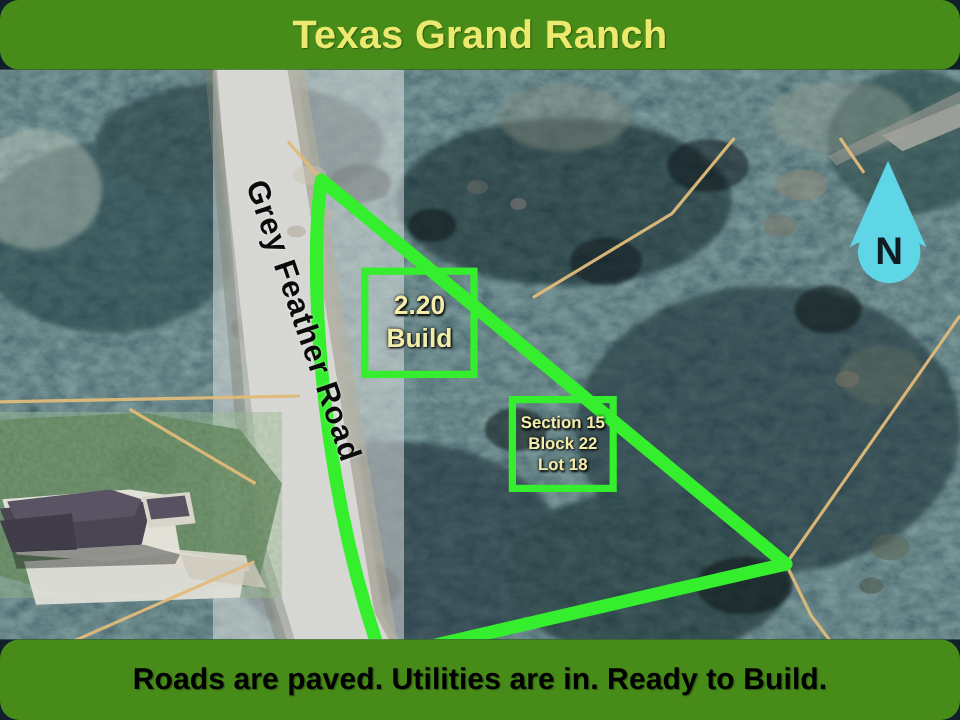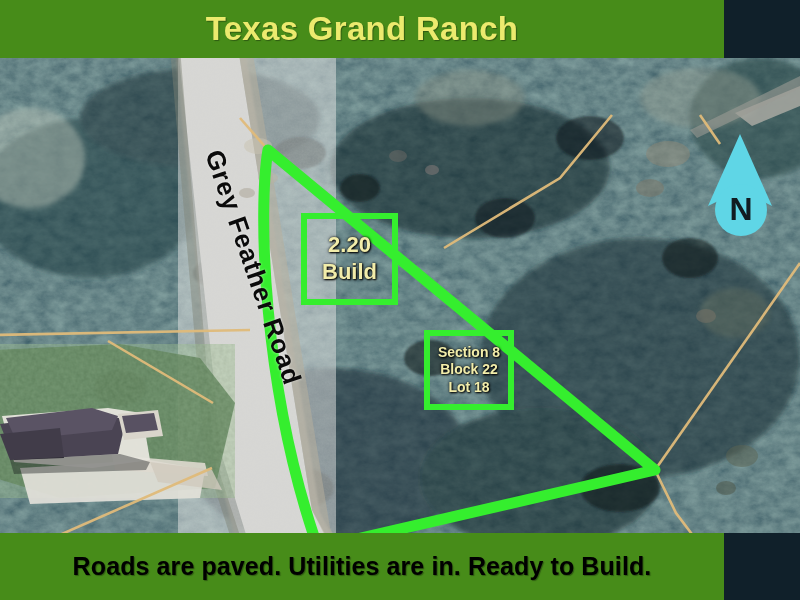--- a/index.html
+++ b/index.html
@@ -7,24 +7,25 @@
 
   #page{
     position:relative;
     width:800px;height:600px;
     overflow:hidden;
     background:#10202a;
   }
 
   
   .banner{
-    position:absolute;left:0;width:724px;
+    position:absolute;left:0;width:800px;
     background:#478c19;
     display:flex;align-items:center;justify-content:center;
     z-index:60;
+    border-radius:16px;
   }
   #header-banner{top:0;height:58px;}
   #footer-banner{top:533px;height:67px;}
 
   #header-title{
     color:#ecea6e;
     font-size:33px;
     font-weight:bold;
     letter-spacing:.3px;
     text-shadow:1px 1px 1px rgba(0,0,0,.35);
@@ -56,21 +57,21 @@
     border:6px solid #35ee2e;
     box-sizing:border-box;
     display:flex;flex-direction:column;
     align-items:center;justify-content:center;
     color:#f2edaa;
     font-weight:bold;
     text-shadow:1px 1px 2px #000, 0 0 3px #000;
     line-height:1.22;
   }
   #acreage-box{
-    left:301px;top:155px;width:97px;height:92px;
+    left:301px;top:165px;width:97px;height:92px;
     font-size:22px;
   }
   #parcel-box{
     left:424px;top:272px;width:90px;height:80px;
     font-size:14px;
   }
   .info-line{white-space:nowrap;}
 
   
   #road-label{
@@ -261,21 +262,21 @@
   <div class="map-overlay">
 
     <div id="road-label">Grey Feather Road</div>
 
     <div class="info-box" id="acreage-box">
       <span class="info-line">2.20</span>
       <span class="info-line">Build</span>
     </div>
 
     <div class="info-box" id="parcel-box">
-      <span class="info-line">Section 8</span>
+      <span class="info-line">Section 15</span>
       <span class="info-line">Block 22</span>
       <span class="info-line">Lot 18</span>
     </div>
 
     <div id="north-indicator">
       <svg id="north-arrow-icon" width="80" height="80" viewBox="0 0 80 80">
         <path d="M 40 4 L 72 76 Q 40 58 8 76 Z" fill="#5fd6e6"></path>
       </svg>
       <div id="north-circle">
         <span id="north-letter">N</span>

